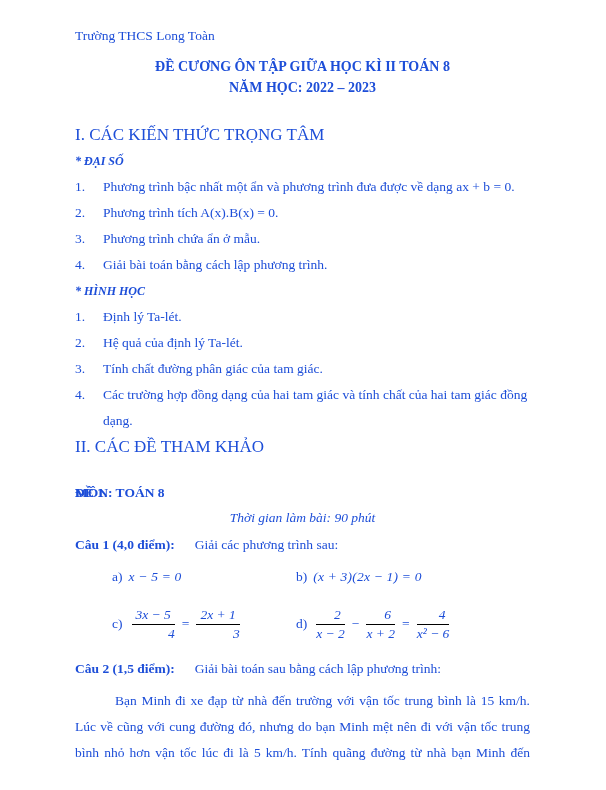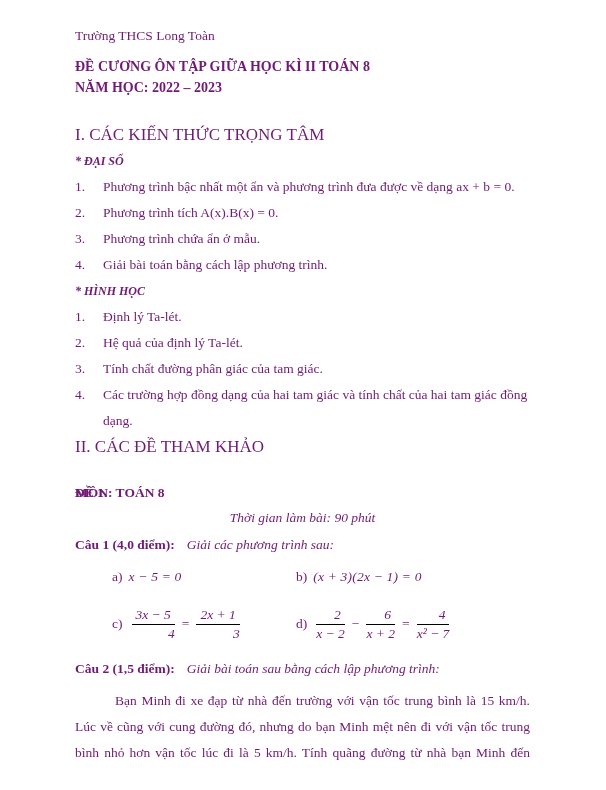--- a/index.html
+++ b/index.html
@@ -2,42 +2,42 @@
 <html><head>
 <meta charset="utf-8">
 <style>
   html, body { margin: 0; padding: 0; background: #ffffff; }
   .page {
     position: relative;
     width: 606px;
     height: 772px;
     box-sizing: border-box;
     background: #ffffff;
-    color: #701a75;
+    color: #1d4ed8;
     font-family: "Liberation Serif", serif;
     font-size: 13.5px;
     padding: 26px 76px 0 75px;
     overflow: hidden;
   }
   .school { line-height: 20px; }
-  .title-block { margin-top: 10px; text-align: left; }
+  .title-block { margin-top: 10px; text-align: center; }
   .title-line { font-weight: bold; font-size: 14px; line-height: 21px; }
   .h1 { font-weight: normal; font-size: 17px; line-height: 26px; }
   .h1.sec1 { margin-top: 24px; }
   .h2 { font-weight: bold; font-style: italic; font-size: 12px; line-height: 26px; }
   .li { display: flex; line-height: 26px; }
   .li .li-num { flex: 0 0 28px; }
   .li .li-text { flex: 1 1 auto; }
   .exam-header { position: relative; margin-top: 20px; line-height: 26px; text-align: left; }
   .exam-label { position: absolute; left: 0; top: 0; font-weight: bold; }
   .exam-subject { font-weight: bold; }
   .exam-duration { text-align: center; font-style: italic; line-height: 24px; }
   .q-line { line-height: 26px; margin-top: 2px; }
   .q-label { font-weight: bold; }
-  .q-intro { margin-left: 12px; font-style: italic; }
+  .q-intro { margin-left: 20px; }
   .eq-grid { padding-left: 37px; }
   .eq-row { display: flex; align-items: center; }
   .eq-row.row1 { margin-top: 4px; height: 30px; }
   .eq-row.row2 { margin-top: 10px; height: 44px; }
   .eq-col1 { width: 184px; flex: 0 0 184px; display: flex; align-items: center; }
   .eq-col2 { flex: 1 1 auto; display: flex; align-items: center; }
   .eq-label { font-style: normal; margin-right: 6px; }
   .math { font-style: italic; letter-spacing: 0.2px; }
   .frac { display: inline-flex; flex-direction: column; text-align: right; vertical-align: middle; margin: 0 3px; font-style: italic; }
   .frac .fnum { border-bottom: 1px solid #000; padding: 0 4px 1px; line-height: 16px; }
@@ -145,21 +145,21 @@
           <span class="fden">x − 2</span>
         </span>
         <span class="op">−</span>
         <span class="frac">
           <span class="fnum">6</span>
           <span class="fden">x + 2</span>
         </span>
         <span class="op">=</span>
         <span class="frac">
           <span class="fnum">4</span>
-          <span class="fden">x² − 7</span>
+          <span class="fden">x² − 6</span>
         </span>
       </div>
     </div>
   </div>
 
   <div class="q-line" style="margin-top: 10px;">
     <span class="q-label">Câu 2 (1,5 điểm):</span><span class="q-intro">Giải bài toán sau bằng cách lập phương trình:</span>
   </div>
 
   <div class="para">Bạn Minh đi xe đạp từ nhà đến trường với vận tốc trung bình là 15 km/h. Lúc về cũng với cung đường đó, nhưng do bạn Minh mệt nên đi với vận tốc trung bình nhỏ hơn vận tốc lúc đi là 5 km/h. Tính quãng đường từ nhà bạn Minh đến trường. Biết thời gian bạn cả đi và về là 30 phút.</div>

